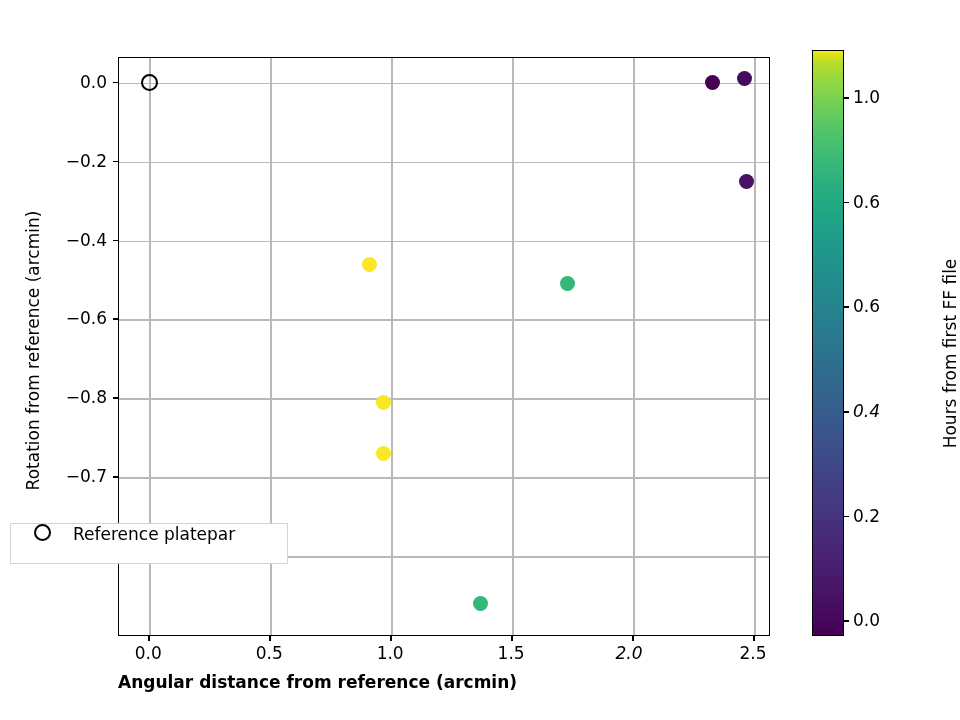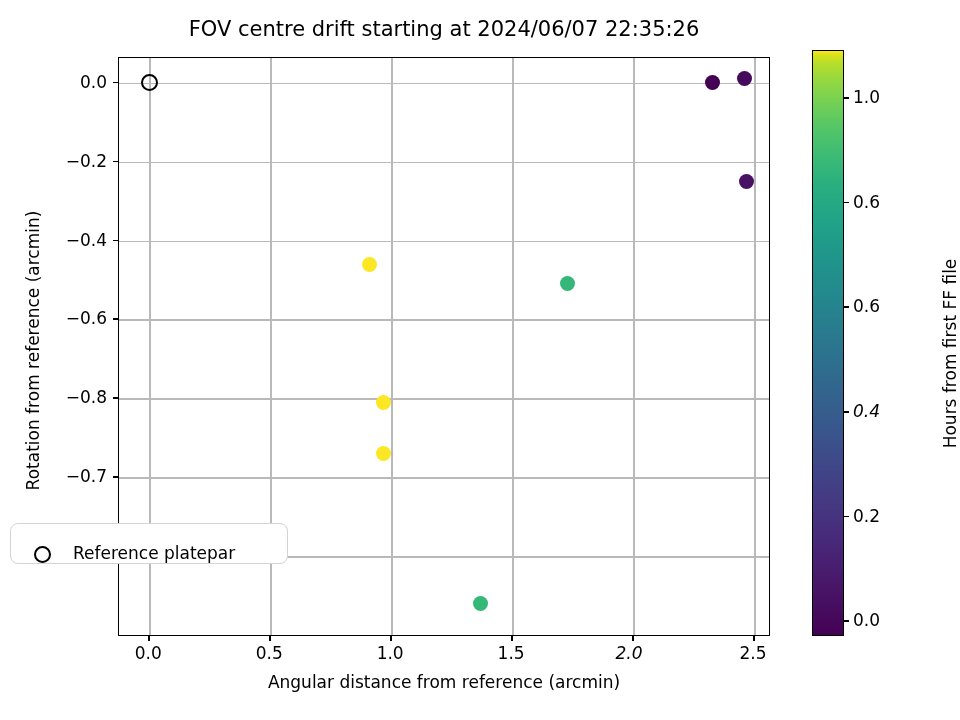--- a/index.html
+++ b/index.html
@@ -104,25 +104,26 @@
     line-height: 20px;
     color: #000;
   }
 
   
   #xlabel {
     position: absolute;
     left: 118px;
     top: 672px;
     width: 652px;
-    text-align: center;
+    text-align: left;
     font-size: 17px;
     line-height: 21px;
     color: #000;
     white-space: nowrap;
+    font-weight: bold;
   }
   #ylabel {
     position: absolute;
     left: -257px;
     top: 340px;
     width: 580px;
     text-align: center;
     font-size: 17px;
     line-height: 21px;
     color: #000;
@@ -152,24 +153,24 @@
   }
 
   
   #legend {
     position: absolute;
     left: 10px;
     top: 523px;
     width: 278px;
     height: 41px;
     border: 1px solid #d4d4d4;
-    border-radius: 8px;
+    border-radius: 0;
     background: #ffffff;
     display: flex;
-    align-items: flex-end;
+    align-items: flex-start;
     box-sizing: border-box;
   }
   #legend-marker-wrap {
     width: 62px;
     display: flex;
     justify-content: center;
     align-items: center;
   }
   #legend-marker {
     width: 17px;
@@ -248,21 +249,20 @@
     color: #000;
     transform: rotate(-90deg);
     white-space: nowrap;
   }
 </style>
 </head>
 <body>
 
 <div id="figure">
 
-  <div id="chart-title">FOV centre drift starting at 2024/06/07 22:35:26</div>
 
   <div id="plot-area">
     <div id="grid-layer">
         <div class="gridline-v" style="left: 30.2412px;"></div>
         <div class="gridline-v" style="left: 151.206px;"></div>
         <div class="gridline-v" style="left: 272.171px;"></div>
         <div class="gridline-v" style="left: 393.135px;"></div>
         <div class="gridline-v" style="left: 514.1px;"></div>
         <div class="gridline-v" style="left: 635.065px;"></div>
         <div class="gridline-h" style="top: 24.8481px;"></div>

